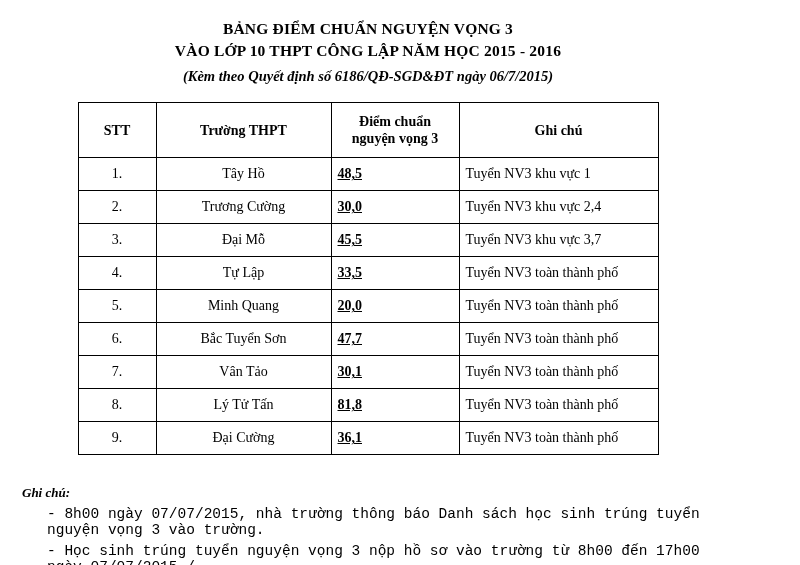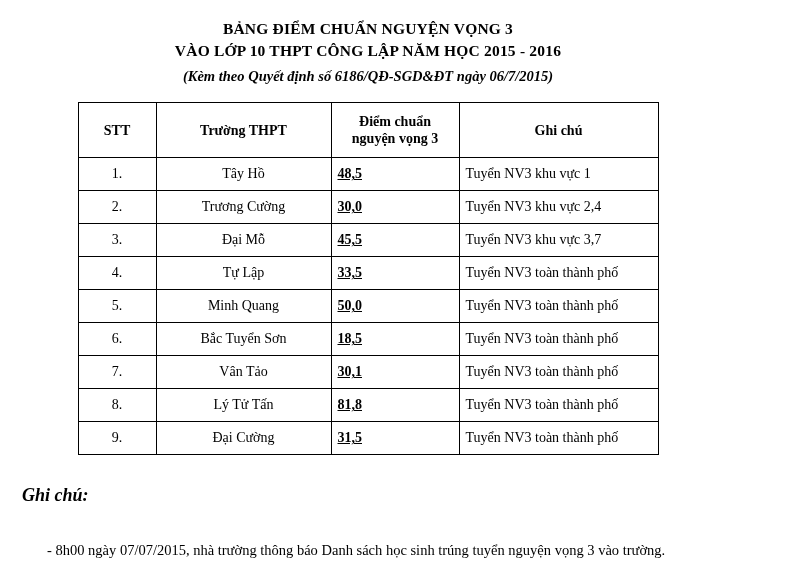--- a/index.html
+++ b/index.html
@@ -85,26 +85,27 @@
   tbody tr { height: 33px; }
 
   .notes {
     margin-top: 30px;
     padding-left: 22px;
     padding-right: 30px;
   }
   .notes-heading {
     font-style: italic;
     font-weight: bold;
-    font-size: 18px;
+    font-size: 13px;
   }
   .note-item {
     font-size: 14.5px;
-    margin-top: 36px;
+    margin-top: 5px;
     padding-left: 25px;
+    font-family: Liberation Mono, monospace;
   }
 </style>
 </head>
 <body>
 
 <div class="page">
 
   <div class="title-block">
     <div class="title-line-1">BẢNG ĐIỂM CHUẨN NGUYỆN VỌNG 3</div>
     <div class="title-line-2">VÀO LỚP 10 THPT CÔNG LẬP NĂM HỌC 2015 - 2016</div>
@@ -148,45 +149,45 @@
           </tr>
           <tr>
             <td class="stt">4.</td>
             <td class="school">Tự Lập</td>
             <td class="score">33,5</td>
             <td class="note">Tuyển NV3 toàn thành phố</td>
           </tr>
           <tr>
             <td class="stt">5.</td>
             <td class="school">Minh Quang</td>
-            <td class="score">50,0</td>
+            <td class="score">20,0</td>
             <td class="note">Tuyển NV3 toàn thành phố</td>
           </tr>
           <tr>
             <td class="stt">6.</td>
             <td class="school">Bắc Tuyển Sơn</td>
-            <td class="score">18,5</td>
+            <td class="score">47,7</td>
             <td class="note">Tuyển NV3 toàn thành phố</td>
           </tr>
           <tr>
             <td class="stt">7.</td>
             <td class="school">Vân Tảo</td>
             <td class="score">30,1</td>
             <td class="note">Tuyển NV3 toàn thành phố</td>
           </tr>
           <tr>
             <td class="stt">8.</td>
             <td class="school">Lý Tử Tấn</td>
             <td class="score">81,8</td>
             <td class="note">Tuyển NV3 toàn thành phố</td>
           </tr>
           <tr>
             <td class="stt">9.</td>
             <td class="school">Đại Cường</td>
-            <td class="score">31,5</td>
+            <td class="score">36,1</td>
             <td class="note">Tuyển NV3 toàn thành phố</td>
           </tr>
         </tbody>
     </table>
   </div>
 
   <div class="notes">
     <div class="notes-heading">Ghi chú:</div>
     <div class="note-item">- 8h00 ngày 07/07/2015, nhà trường thông báo Danh sách học sinh trúng tuyển nguyện vọng 3 vào trường.</div>
     <div class="note-item">- Học sinh trúng tuyển nguyện vọng 3 nộp hồ sơ vào trường từ 8h00 đến 17h00 ngày 07/07/2015./.</div>

